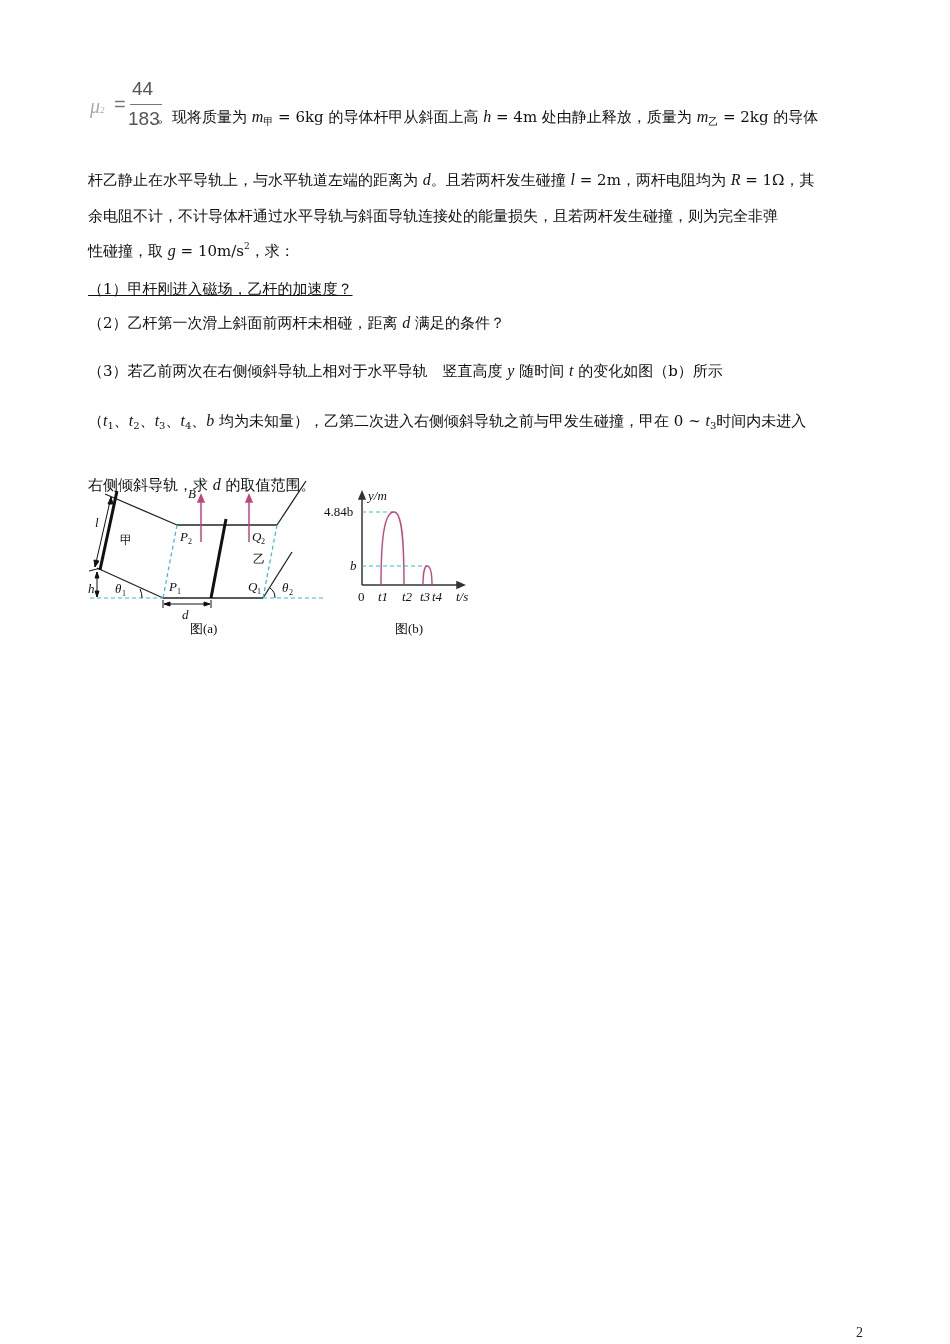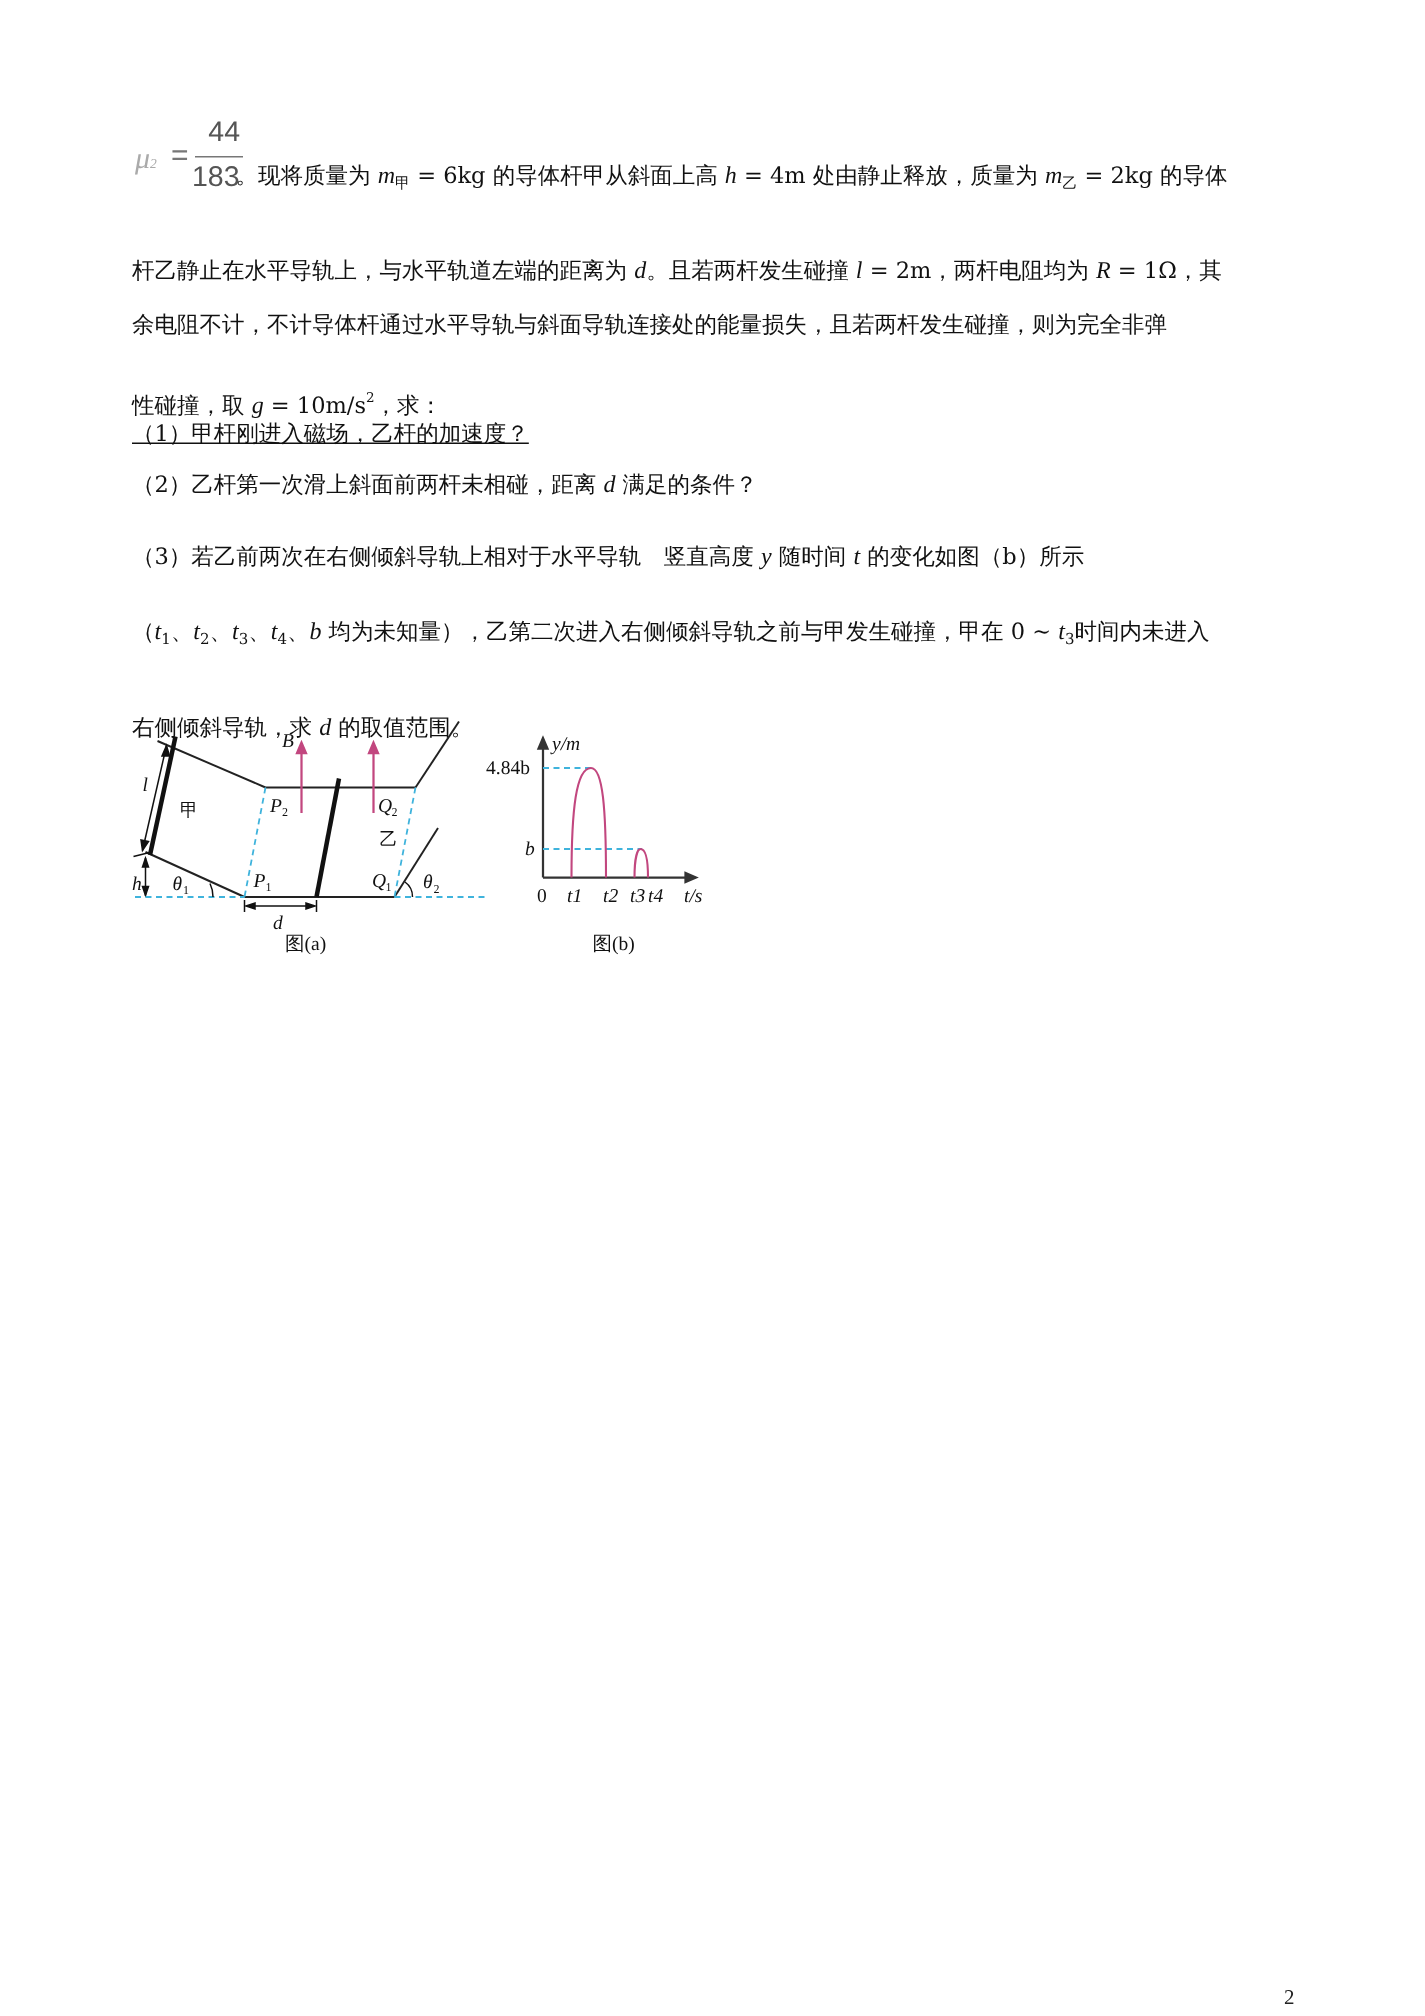--- a/index.html
+++ b/index.html
@@ -6,21 +6,21 @@
     body { width: 950px; height: 1344px; position: relative; overflow: hidden;
            font-family: "DejaVu Serif", "Liberation Serif", serif; color: #111; }
     .line { position: absolute; left: 88px; font-size: 15px; white-space: nowrap; line-height: 20px; }
     i.v { font-family: "Liberation Serif", serif; font-style: italic; font-size: 16px; }
     sub.s { font-size: 10px; vertical-align: -3px; }
     sup.s { font-size: 9px; vertical-align: 7px; }
     .frac { position: absolute; left: 88px; top: 78px; width: 80px; height: 52px; }
     .mu { position: absolute; left: 2px; top: 17px; font-family: "Liberation Serif", serif; font-style: italic; font-size: 20px; color: #aaa; }
     .mu-sub { font-size: 9px; color: #aaa; }
     .eq { position: absolute; left: 26px; top: 15px; font-size: 20px; color: #777; font-family: "Liberation Sans", sans-serif; }
-    .numer { position: absolute; left: 44px; top: 0px; font-size: 19px; color: #555; font-family: "Liberation Sans", sans-serif; width: 28px; text-align: right; }
+    .numer { position: absolute; left: 44px; top: 0px; font-size: 19px; color: #555; font-family: "Liberation Sans", sans-serif; width: 28px; text-align: left; }
     .fbar { position: absolute; left: 42px; top: 26px; width: 32px; height: 1px; background: #777; }
     .denom { position: absolute; left: 40px; top: 30px; font-size: 19px; color: #555; font-family: "Liberation Sans", sans-serif; }
     .figure { position: absolute; }
     .page-num { position: absolute; left: 856px; top: 1325px; font-size: 14px; color: #222; font-family: "Liberation Serif", serif; }
   </style>
 </head>
 <body>
 
 <div class="frac">
   <span class="mu"><span>μ</span><span class="mu-sub">2</span></span>
@@ -33,21 +33,21 @@
 <div class="line" style="left:157px; top:107px;">
   <span>。现将质量为 </span><i class="v">m</i><sub class="s">甲</sub><span> = 6kg 的导体杆甲从斜面上高 </span><i class="v">h</i><span> = 4m 处由静止释放，质量为 </span><i class="v">m</i><sub class="s">乙</sub><span> = 2kg 的导体</span>
 </div>
 
 <div class="line" style="top:170px;">
   <span>杆乙静止在水平导轨上，与水平轨道左端的距离为 </span><i class="v">d</i><span>。且若两杆发生碰撞 </span><i class="v">l</i><span> = 2m，两杆电阻均为 </span><i class="v">R</i><span> = 1Ω，其</span>
 </div>
 
 <div class="line" style="top:206px;">余电阻不计，不计导体杆通过水平导轨与斜面导轨连接处的能量损失，且若两杆发生碰撞，则为完全非弹</div>
 
-<div class="line" style="top:256px;">
+<div class="line" style="top:236px;">
   <span>性碰撞，取 </span><i class="v">g</i><span> = 10m/s</span><sup class="s">2</sup><span>，求：</span>
 </div>
 
 <div class="line" style="top:279px;text-decoration:underline;">（1）甲杆刚进入磁场，乙杆的加速度？</div>
 
 <div class="line" style="top:313px;text-align:center;">
   <span>（2）乙杆第一次滑上斜面前两杆未相碰，距离 </span><i class="v">d</i><span> 满足的条件？</span>
 </div>
 
 <div class="line" style="top:361px;">

